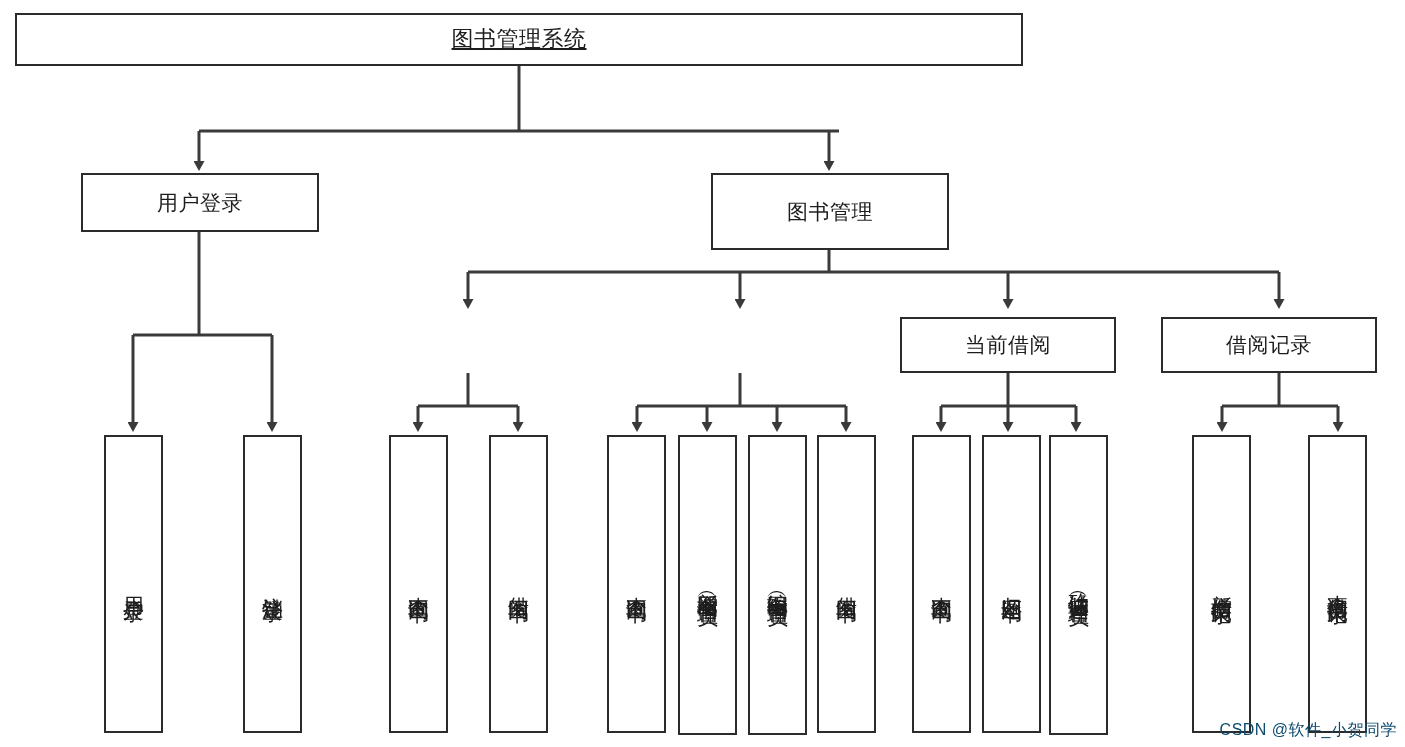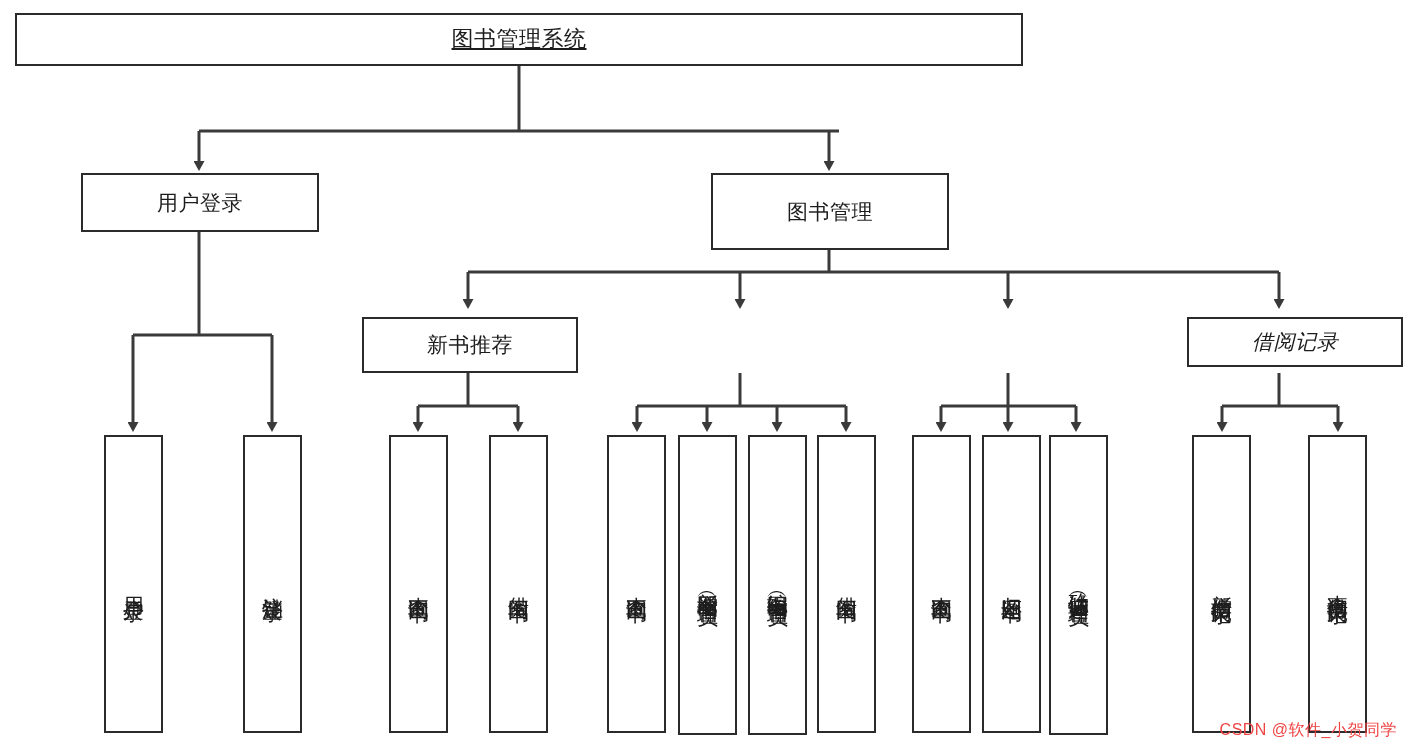--- a/index.html
+++ b/index.html
@@ -56,21 +56,21 @@
     writing-mode: vertical-rl;
     text-orientation: upright;
     display: block;
     text-align: center;
   }
   .watermark {
     position: absolute;
     right: 8px;
     bottom: 6px;
     font-size: 16px;
-    color: #ef4444;
+    color: #0c4a6e;
     white-space: nowrap;
     letter-spacing: 0.5px;
   }
 </style>
 </head>
 <body>
 
 <div id="canvas">
 
   <svg class="wires" viewBox="0 0 1405 747">
@@ -128,27 +128,27 @@
   </div>
 
   <div class="node horiz" style="left:81px; top:173px; width:238px; height:59px;">
     <span>用户登录</span>
   </div>
 
   <div class="node horiz" style="left:711px; top:173px; width:238px; height:77px;">
     <span>图书管理</span>
   </div>
 
-  <div class="node horiz" style="left:362px; top:317px; width:216px; height:56px;">
-    <span>新书推荐</span>
-  </div>
-
-
-
-  <div class="node horiz" style="left:1187px; top:317px; width:216px; height:50px;font-style:italic;">
+
+
+  <div class="node horiz" style="left:900px; top:317px; width:216px; height:56px;">
+    <span>当前借阅</span>
+  </div>
+
+  <div class="node horiz" style="left:1161px; top:317px; width:216px; height:56px;">
     <span>借阅记录</span>
   </div>
 
   <div class="node vert" style="left:104px; top:435px; width:59px; height:298px;">
     <span>用户登录</span>
   </div>
 
   <div class="node vert" style="left:243px; top:435px; width:59px; height:298px;">
     <span>注销登录</span>
   </div>

